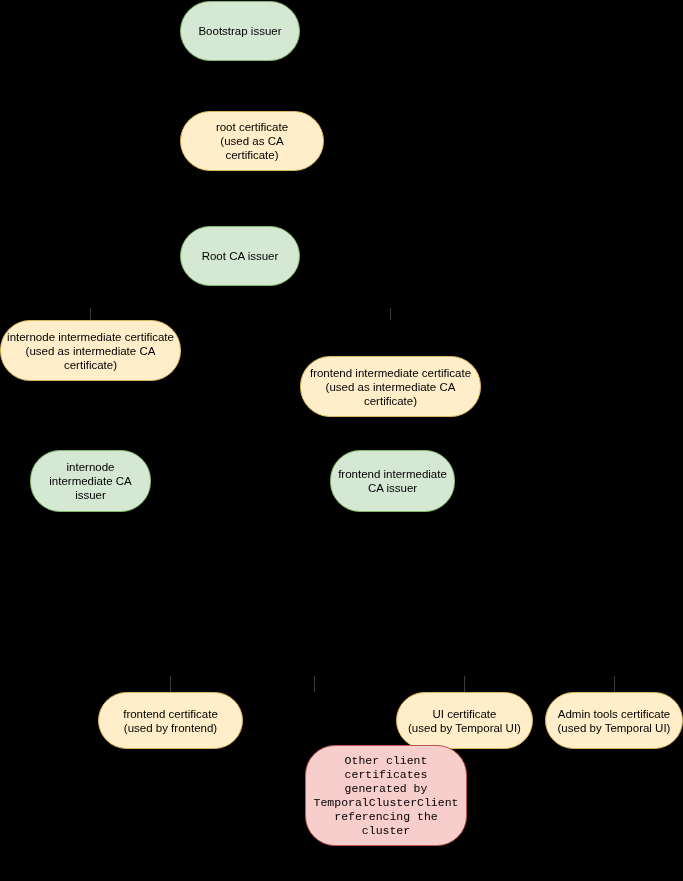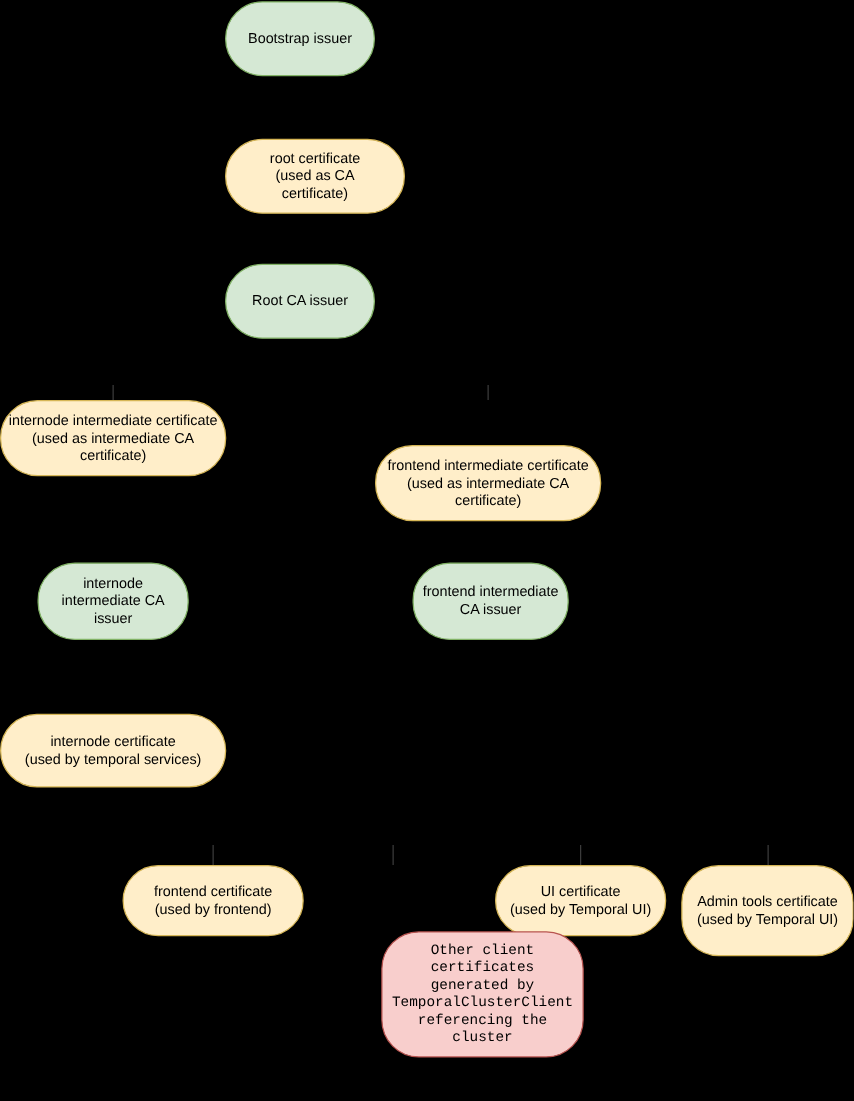--- a/index.html
+++ b/index.html
@@ -83,21 +83,21 @@
   <div class="node issuer" style="left:180px; top:1px; width:120px; height:60px;">
     <span>Bootstrap issuer</span>
   </div>
 
   <div class="node cert pale" style="left:180px; top:111px; width:144px; height:60px;">
     <span>root certificate
 (used as CA
 certificate)</span>
   </div>
 
-  <div class="node issuer" style="left:180px; top:211px; width:120px; height:60px;">
+  <div class="node issuer" style="left:180px; top:226px; width:120px; height:60px;">
     <span>Root CA issuer</span>
   </div>
 
   <div class="node cert pale" style="left:0px; top:320px; width:181px; height:61px;">
     <span>internode intermediate certificate
 (used as intermediate CA
 certificate)</span>
   </div>
 
   <div class="node cert pale" style="left:300px; top:320px; width:181px; height:61px;margin-top:36px;">
@@ -110,37 +110,33 @@
     <span>internode
 intermediate CA
 issuer</span>
   </div>
 
   <div class="node issuer" style="left:330px; top:450px; width:125px; height:62px;">
     <span>frontend intermediate
 CA issuer</span>
   </div>
 
-  <div class="node cert pale" style="left:0px; top:571px; width:181px; height:59px;">
-    <span>internode certificate
-(used by temporal services)</span>
-  </div>
 
   <div class="node cert pale" style="left:98px; top:692px; width:145px; height:57px;align-items:center;">
     <span>frontend certificate
 (used by frontend)</span>
   </div>
 
 
   <div class="node cert pale" style="left:396px; top:692px; width:137px; height:57px;align-items:center;">
     <span>UI certificate
 (used by Temporal UI)</span>
   </div>
 
-  <div class="node cert pale" style="left:545px; top:692px; width:138px; height:73px;">
+  <div class="node cert pale" style="left:545px; top:692px; width:138px; height:57px;">
     <span>Admin tools certificate
 (used by Temporal UI)</span>
   </div>
 
   <div class="node client" style="left:305px; top:745px; width:162px; height:101px;font-family:Liberation Mono, monospace;">
     <span>Other client certificates
 generated by
 TemporalClusterClient
 referencing the cluster</span>
   </div>

